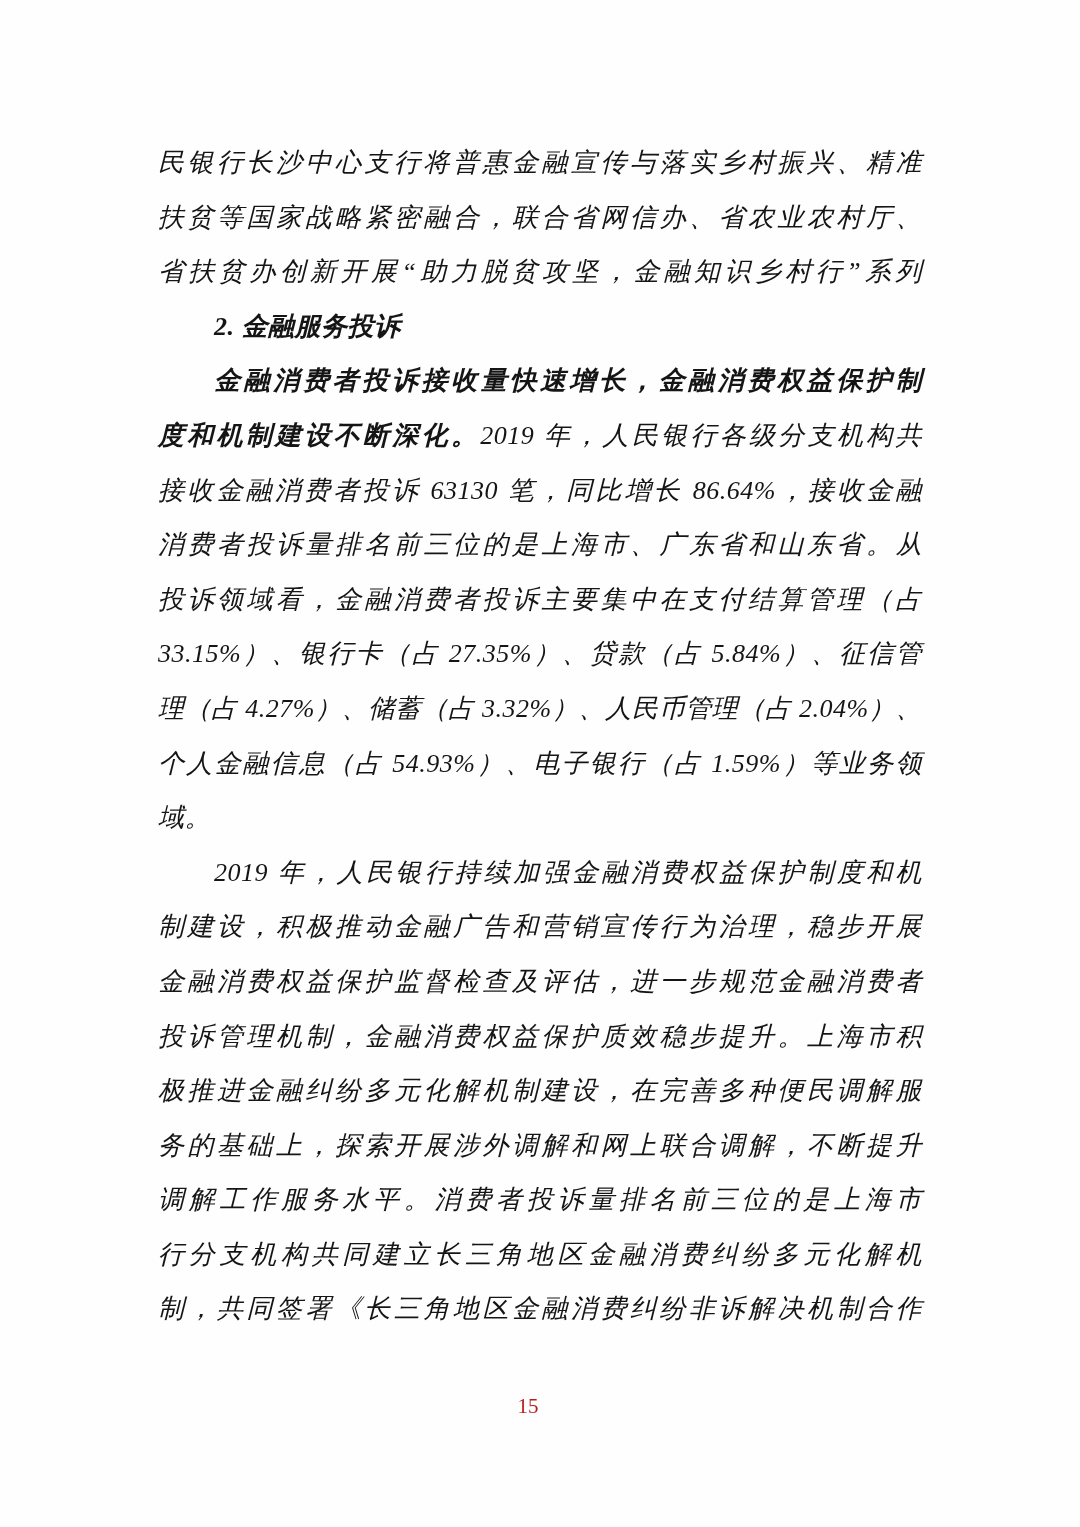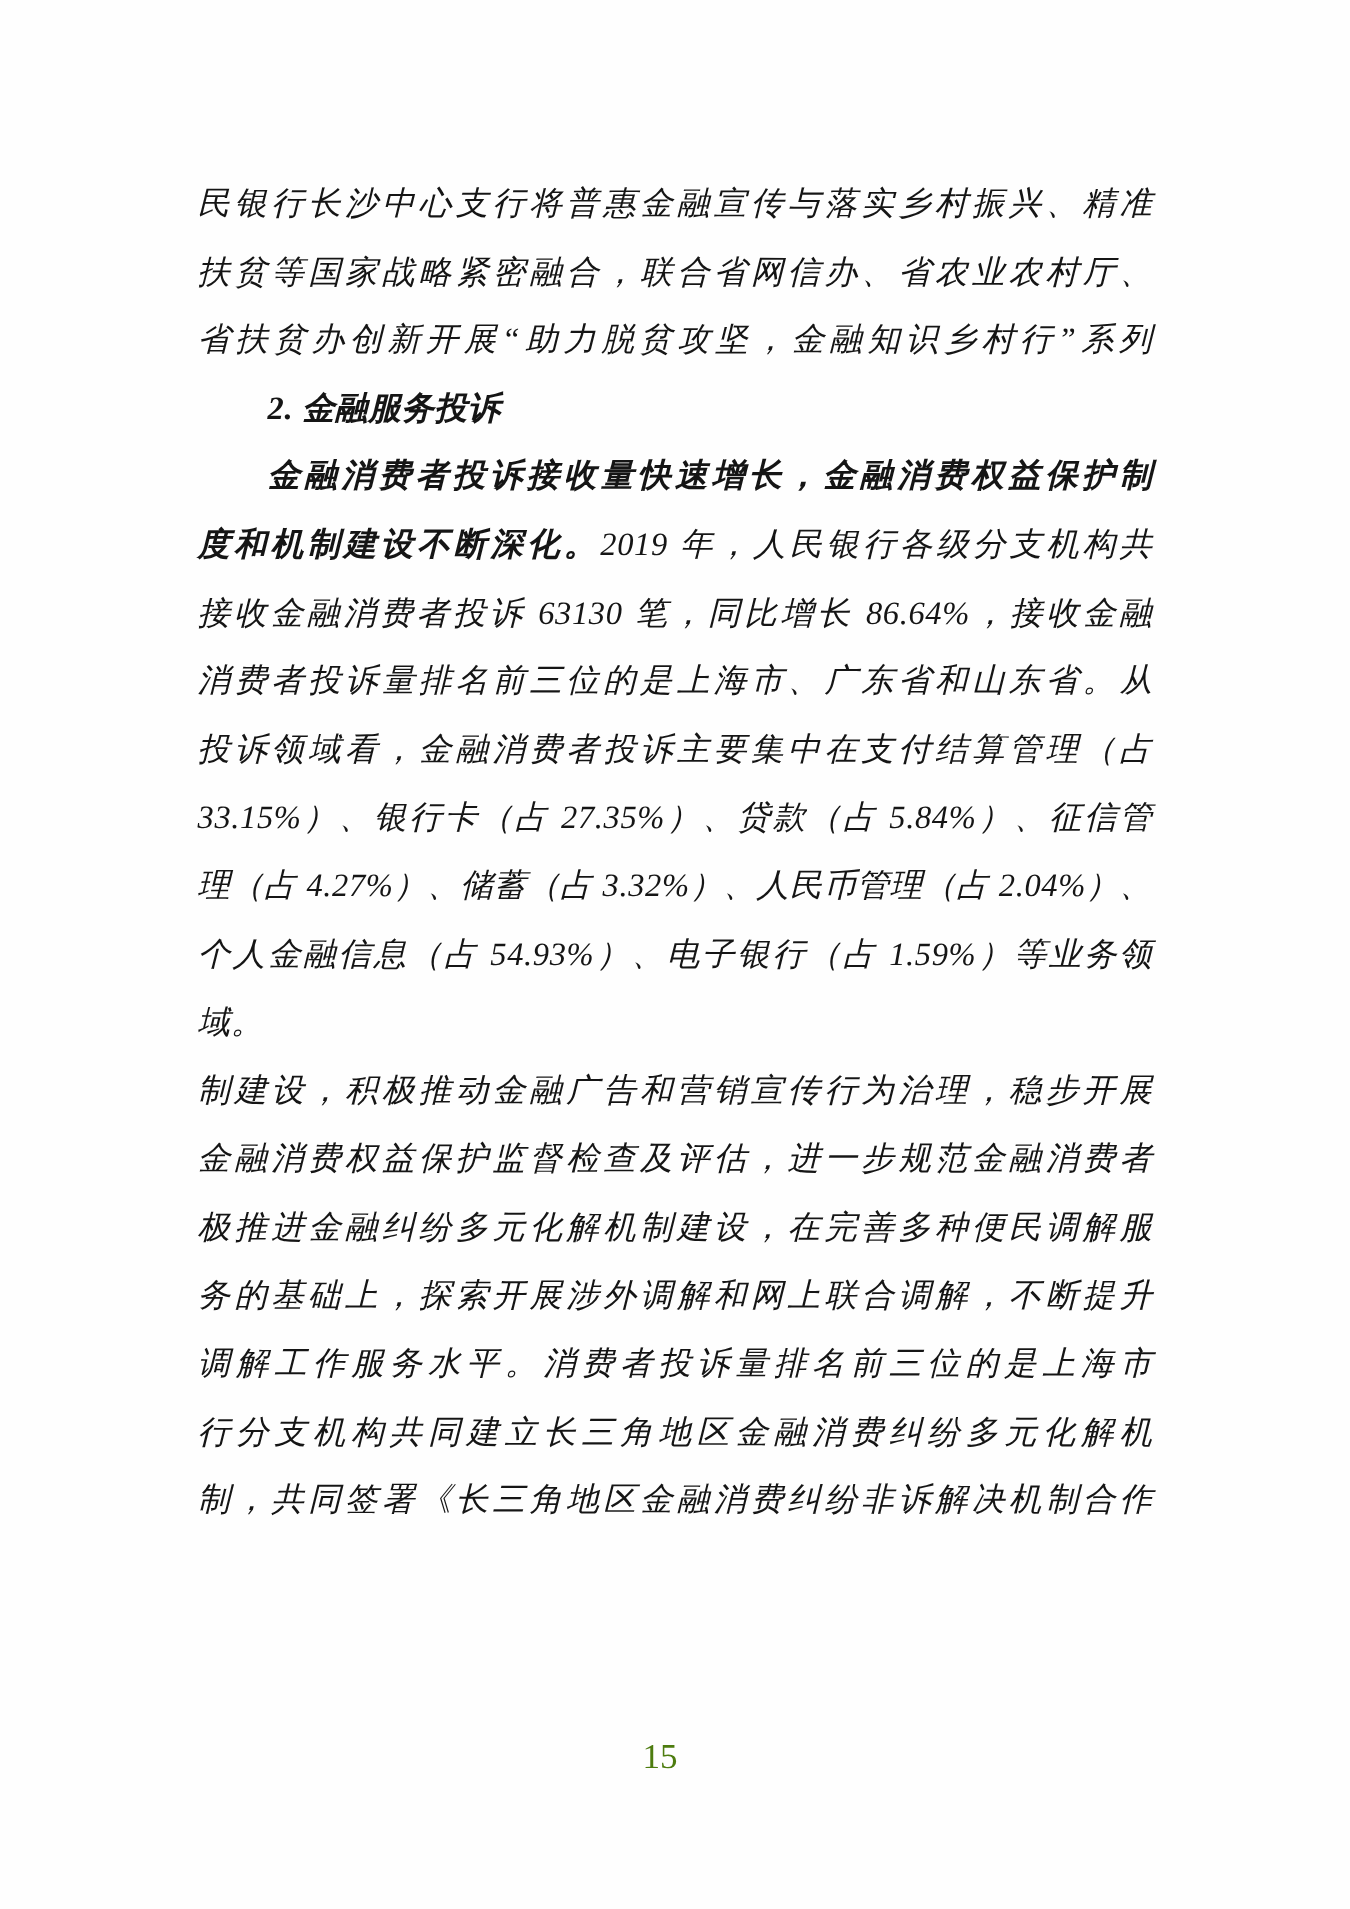--- a/index.html
+++ b/index.html
@@ -41,45 +41,47 @@
   }
   .line .b {
     font-weight: bold;
   }
   .page-number {
     position: absolute;
     left: 0;
     top: 1392px;
     width: 1056px;
     text-align: center;
-    font-size: 28px;
+    font-size: 21px;
     line-height: 28px;
-    color: #4d7c0f;
+    color: #b91c1c;
   }
 </style>
 </head>
 <body>
 
 <div class="page">
   <div class="doc-body">
       <div class="line j"><span>民银行长沙中心支行将普惠金融宣传与落实乡村振兴、精准</span></div>
       <div class="line j"><span>扶贫等国家战略紧密融合，联合省网信办、省农业农村厅、</span></div>
       <div class="line j"><span>省扶贫办创新开展“助力脱贫攻坚，金融知识乡村行”系列</span></div>
       <div class="line ind"><span class="b">2. 金融服务投诉</span></div>
       <div class="line j ind"><span class="b">金融消费者投诉接收量快速增长，金融消费权益保护制</span></div>
       <div class="line j"><span class="b">度和机制建设不断深化。</span><span>2019 年，人民银行各级分支机构共</span></div>
       <div class="line j"><span>接收金融消费者投诉 63130 笔，同比增长 86.64%，接收金融</span></div>
       <div class="line j"><span>消费者投诉量排名前三位的是上海市、广东省和山东省。从</span></div>
       <div class="line j"><span>投诉领域看，金融消费者投诉主要集中在支付结算管理（占</span></div>
       <div class="line j"><span>33.15%）、银行卡（占 27.35%）、贷款（占 5.84%）、征信管</span></div>
       <div class="line j"><span>理（占 4.27%）、储蓄（占 3.32%）、人民币管理（占 2.04%）、</span></div>
       <div class="line j"><span>个人金融信息（占 54.93%）、电子银行（占 1.59%）等业务领</span></div>
       <div class="line"><span>域。</span></div>
+      <div class="line j ind"><span>2019 年，人民银行持续加强金融消费权益保护制度和机</span></div>
       <div class="line j"><span>制建设，积极推动金融广告和营销宣传行为治理，稳步开展</span></div>
       <div class="line j"><span>金融消费权益保护监督检查及评估，进一步规范金融消费者</span></div>
+      <div class="line j"><span>投诉管理机制，金融消费权益保护质效稳步提升。上海市积</span></div>
       <div class="line j"><span>极推进金融纠纷多元化解机制建设，在完善多种便民调解服</span></div>
       <div class="line j"><span>务的基础上，探索开展涉外调解和网上联合调解，不断提升</span></div>
       <div class="line j"><span>调解工作服务水平。消费者投诉量排名前三位的是上海市</span></div>
       <div class="line j"><span>行分支机构共同建立长三角地区金融消费纠纷多元化解机</span></div>
       <div class="line j"><span>制，共同签署《长三角地区金融消费纠纷非诉解决机制合作</span></div>
     </div>
   <div class="page-number">15</div>
 </div>
 
 </body></html>

